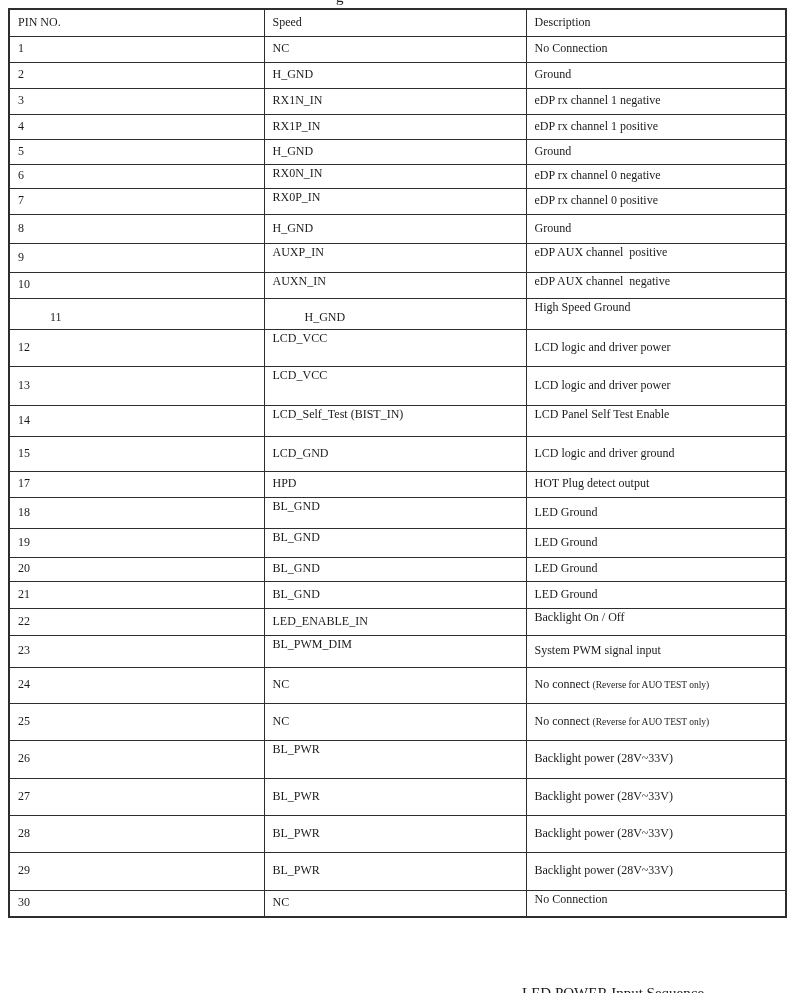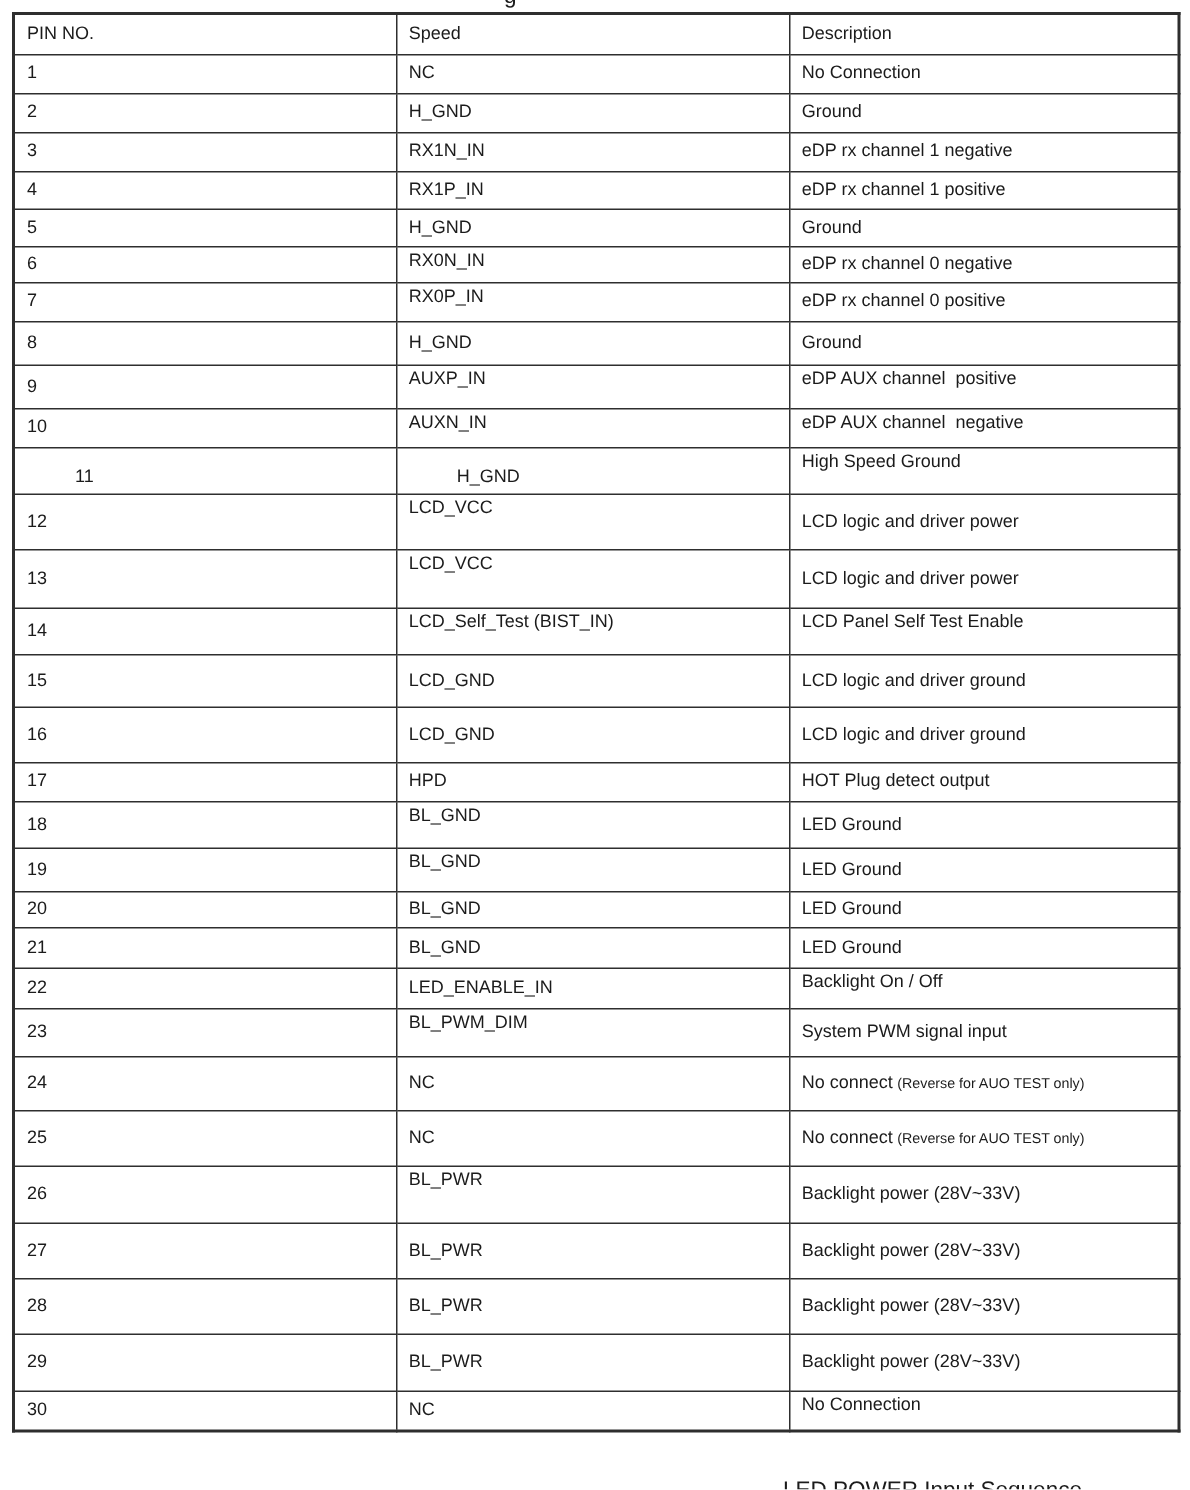--- a/index.html
+++ b/index.html
@@ -2,21 +2,21 @@
 <html><head>
 <meta charset="utf-8">
 <style>
   html, body { margin: 0; padding: 0; background: #ffffff; }
   .page {
     position: relative;
     width: 793px;
     height: 993px;
     background: #ffffff;
     overflow: hidden;
-    font-family: Liberation Sans, sans-serif;
+    font-family: Liberation Serif, serif;
     color: #1b1b1b;
   }
   table.pin-table {
     position: absolute;
     left: 8px;
     top: 8px;
     width: 777px;
     border-collapse: collapse;
     table-layout: fixed;
     border: 2px solid #2e2e2e;
@@ -141,25 +141,20 @@
         <tr style="height: 31px;">
     <td class="va-m"><span>14</span></td>
     <td class="va-t"><span>LCD_Self_Test (BIST_IN)</span></td>
     <td class="va-t"><span>LCD Panel Self Test Enable</span></td>
   </tr>
         <tr style="height: 35px;">
     <td class="va-m"><span>15</span></td>
     <td class="va-m"><span>LCD_GND</span></td>
     <td class="va-m"><span>LCD logic and driver ground</span></td>
   </tr>
-        <tr style="height: 37px;">
-    <td class="va-m"><span>16</span></td>
-    <td class="va-m"><span>LCD_GND</span></td>
-    <td class="va-m"><span>LCD logic and driver ground</span></td>
-  </tr>
         <tr style="height: 26px;">
     <td class="va-m"><span>17</span></td>
     <td class="va-m"><span>HPD</span></td>
     <td class="va-m"><span>HOT Plug detect output</span></td>
   </tr>
         <tr style="height: 31px;">
     <td class="va-m"><span>18</span></td>
     <td class="va-t"><span>BL_GND</span></td>
     <td class="va-m"><span>LED Ground</span></td>
   </tr>

